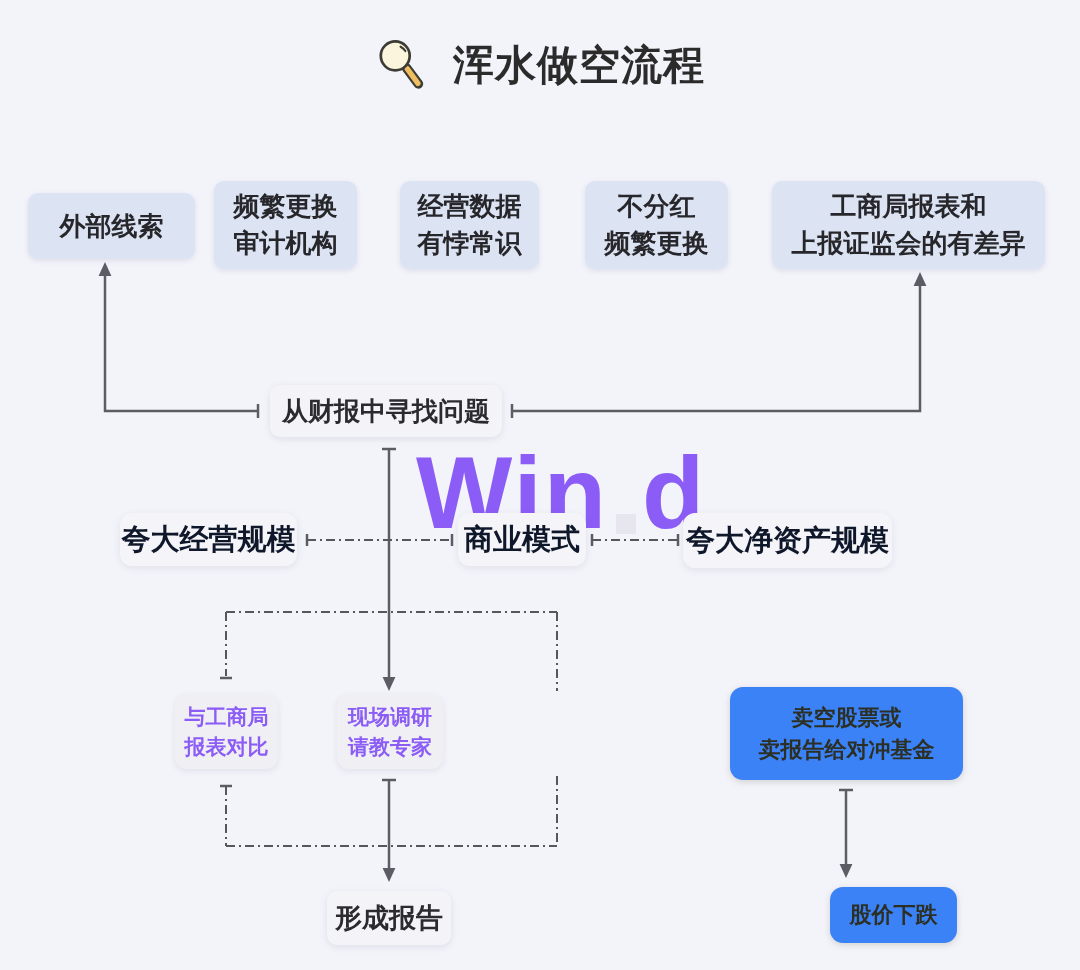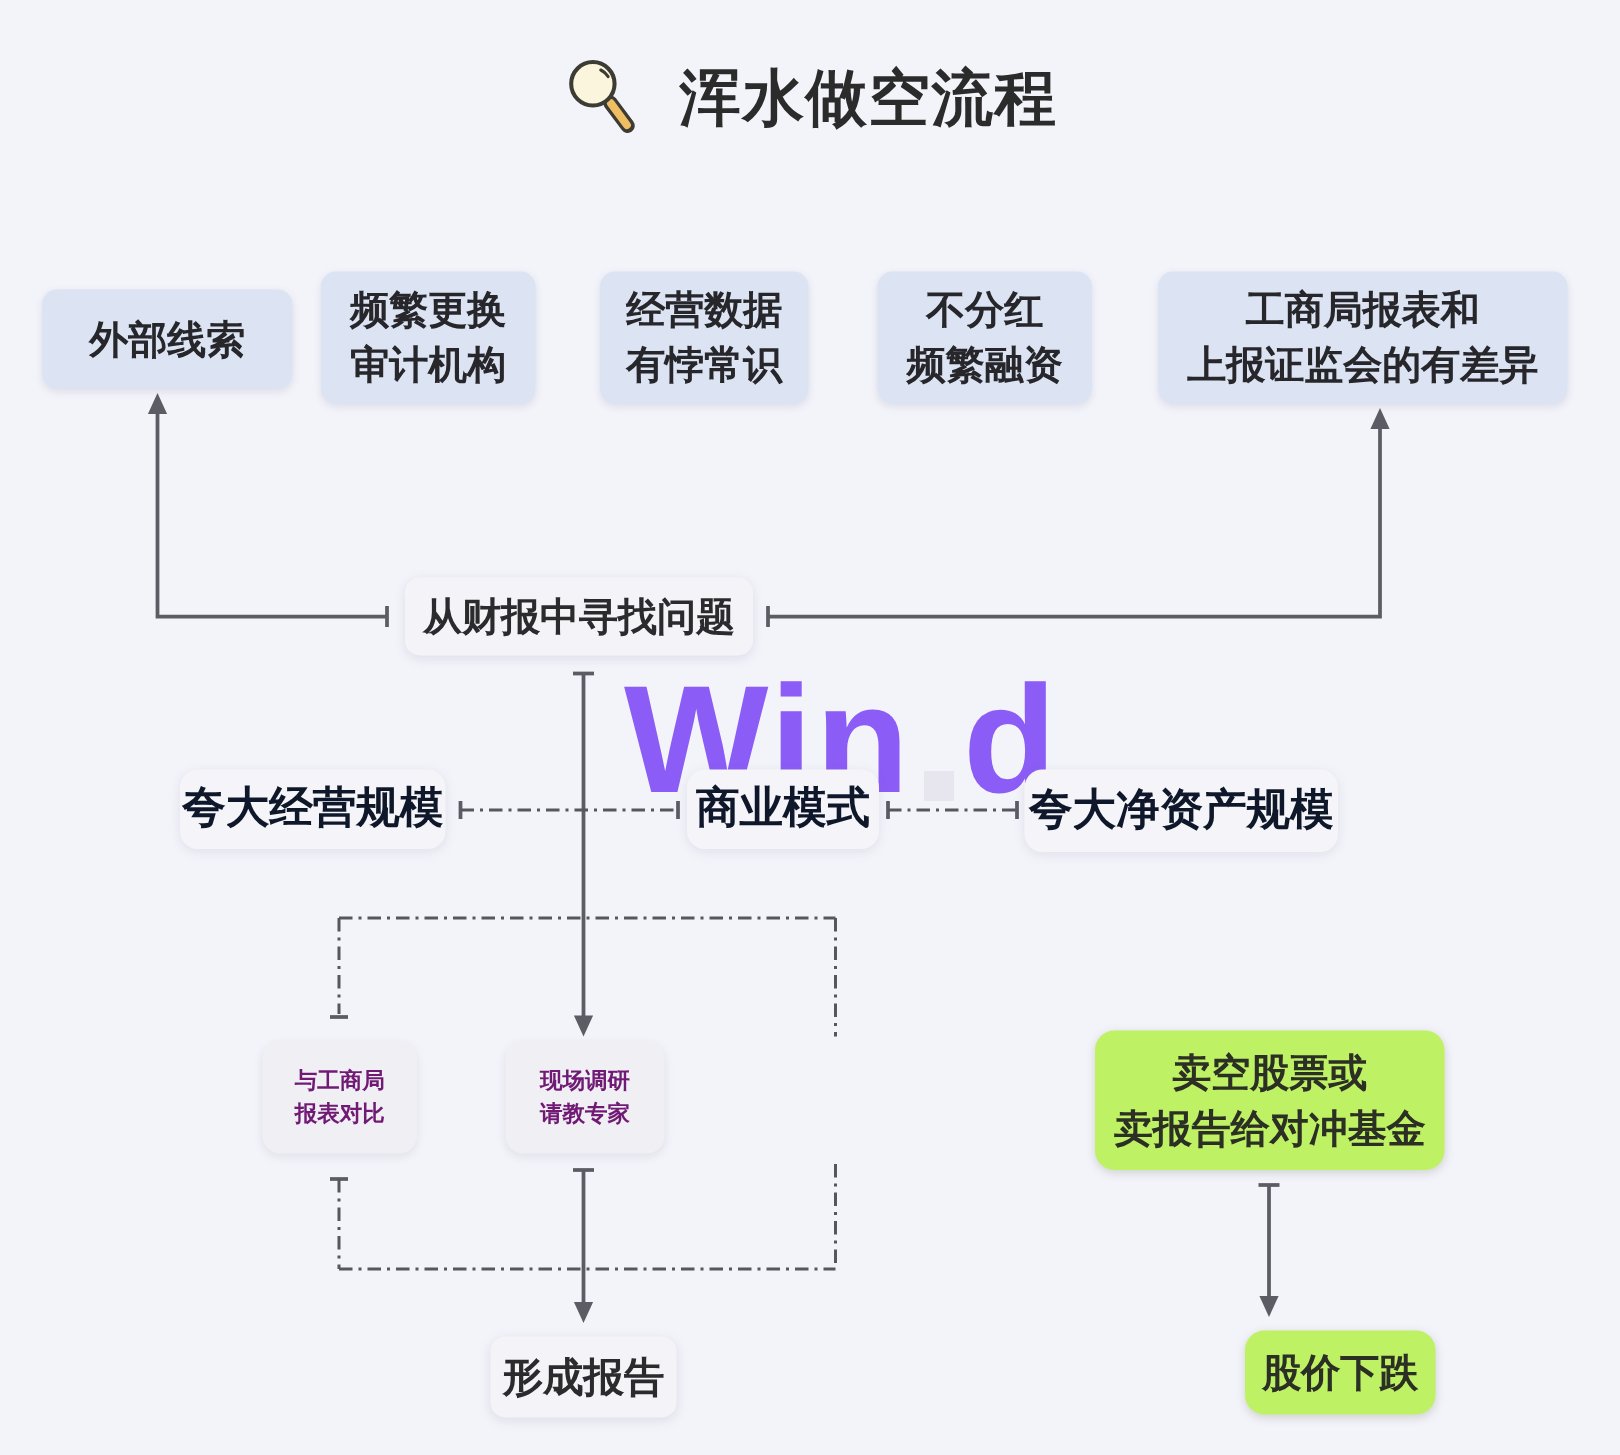--- a/index.html
+++ b/index.html
@@ -22,25 +22,25 @@
   .box-plain{
     background:#f4f4f8;color:#2b2b2e;font-size:26px;
     box-shadow:0 2px 7px rgba(120,120,145,.16);
     text-align:right;
   }
   .box-accent{
     background:#f5f5f9;color:#0f172a;font-size:29px;border-radius:12px;
     box-shadow:0 2px 7px rgba(120,120,145,.14);
   }
   .box-method{
-    background:#f0f0f4;color:#701a75;font-size:15px;border-radius:12px;
+    background:#f0f0f4;color:#8b5cf6;font-size:21px;border-radius:12px;
     box-shadow:0 2px 6px rgba(120,120,145,.14);
   }
   .box-green{
-    background:#bef264;color:#2c2f24;font-size:26px;border-radius:13px;
+    background:#3b82f6;color:#2c2f24;font-size:22px;border-radius:13px;
     box-shadow:0 2px 6px rgba(110,120,90,.25);
   }
   #title-row{
     position:absolute;left:0;top:34px;width:100%;height:62px;
     display:flex;align-items:center;justify-content:center;gap:24px;z-index:2;
   }
   #title-text{font-size:41px;font-weight:800;color:#2b2b2b;letter-spacing:1px;}
   #watermark{
     position:absolute;left:416px;top:442px;z-index:0;
     font-size:102px;font-weight:700;color:#8b5cf6;letter-spacing:2px;
@@ -110,21 +110,21 @@
     </svg>
     <div id="title-text">浑水做空流程</div>
   </div>
 
   <div class="abs box box-signal" style="left:28px;top:193px;width:167px;height:66px;">外部线索</div>
   <div class="abs box box-signal" style="left:214px;top:181px;width:143px;height:88px;">频繁更换
 审计机构</div>
   <div class="abs box box-signal" style="left:400px;top:181px;width:139px;height:88px;">经营数据
 有悖常识</div>
   <div class="abs box box-signal" style="left:585px;top:181px;width:143px;height:88px;">不分红
-频繁融资</div>
+频繁更换</div>
   <div class="abs box box-signal" style="left:772px;top:181px;width:273px;height:88px;">工商局报表和
 上报证监会的有差异</div>
 
   <div class="abs box box-plain" style="left:270px;top:385px;width:232px;height:52px;">从财报中寻找问题</div>
 
   <div class="abs box box-accent" style="left:120px;top:513px;width:177px;height:53px;">夸大经营规模</div>
   <div class="abs box box-accent" style="left:458px;top:513px;width:128px;height:53px;">商业模式</div>
   <div class="abs box box-accent" style="left:683px;top:513px;width:209px;height:55px;">夸大净资产规模</div>
 
   <div class="abs box box-method" style="left:175px;top:694px;width:103px;height:75px;">与工商局

